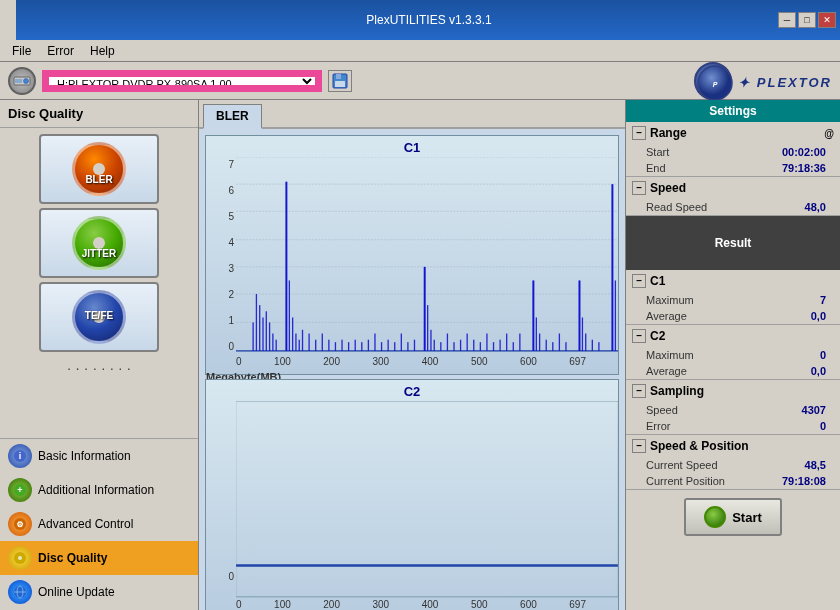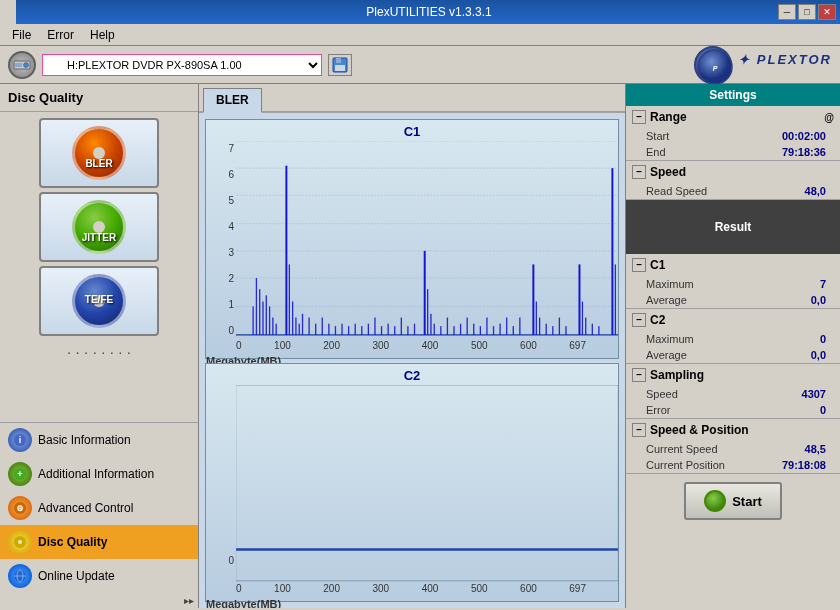--- a/index.html
+++ b/index.html
@@ -2,21 +2,21 @@
 <html><head>
   <meta charset="utf-8">
   <style>
     * { margin: 0; padding: 0; box-sizing: border-box; }
     body { width: 840px; height: 610px; overflow: hidden; font-family: 'Segoe UI', Tahoma, sans-serif; font-size: 12px; background: #d4d0c8; }
 
     
     .title-bar {
       background: linear-gradient(to bottom, #1a52a0, #2468c8);
       color: white;
-      height: 24px;
+      height: 40px;
       display: flex;
       align-items: center;
       justify-content: space-between;
       padding: 12px 4px;
       font-size: 12px;
       margin-left: 16px;
     }
     .title-bar-text { flex: 1; text-align: center; }
     .title-bar-controls { display: flex; gap: 2px; }
     .title-btn {
@@ -57,37 +57,37 @@
       width: 28px; height: 28px;
       background: radial-gradient(circle, #c0c0c0, #808080);
       border-radius: 50%;
       border: 2px solid #606060;
       display: flex; align-items: center; justify-content: center;
     }
     .drive-dropdown {
       flex: 1;
       max-width: 280px;
       height: 22px;
-      border: 1px solid #ec4899;
+      border: 7px solid #ec4899;
       background: white;
       font-size: 11px;
-      padding: 0 20px;
+      padding: 0 4px;
     }
     .save-btn {
       width: 24px; height: 22px;
       background: #d4d0c8;
       border: 1px solid #808080;
       cursor: pointer;
       display: flex; align-items: center; justify-content: center;
       font-size: 14px;
     }
     .plextor-logo {
       margin-left: auto;
       display: flex;
-      align-items: flex-start;
+      align-items: center;
       gap: 6px;
     }
     .plextor-logo-circle {
       width: 38px; height: 38px;
       background: radial-gradient(circle at 40% 40%, #6080c0, #1a3080);
       border-radius: 50%;
       border: 2px solid #304080;
     }
     .plextor-text {
       font-size: 20px;

